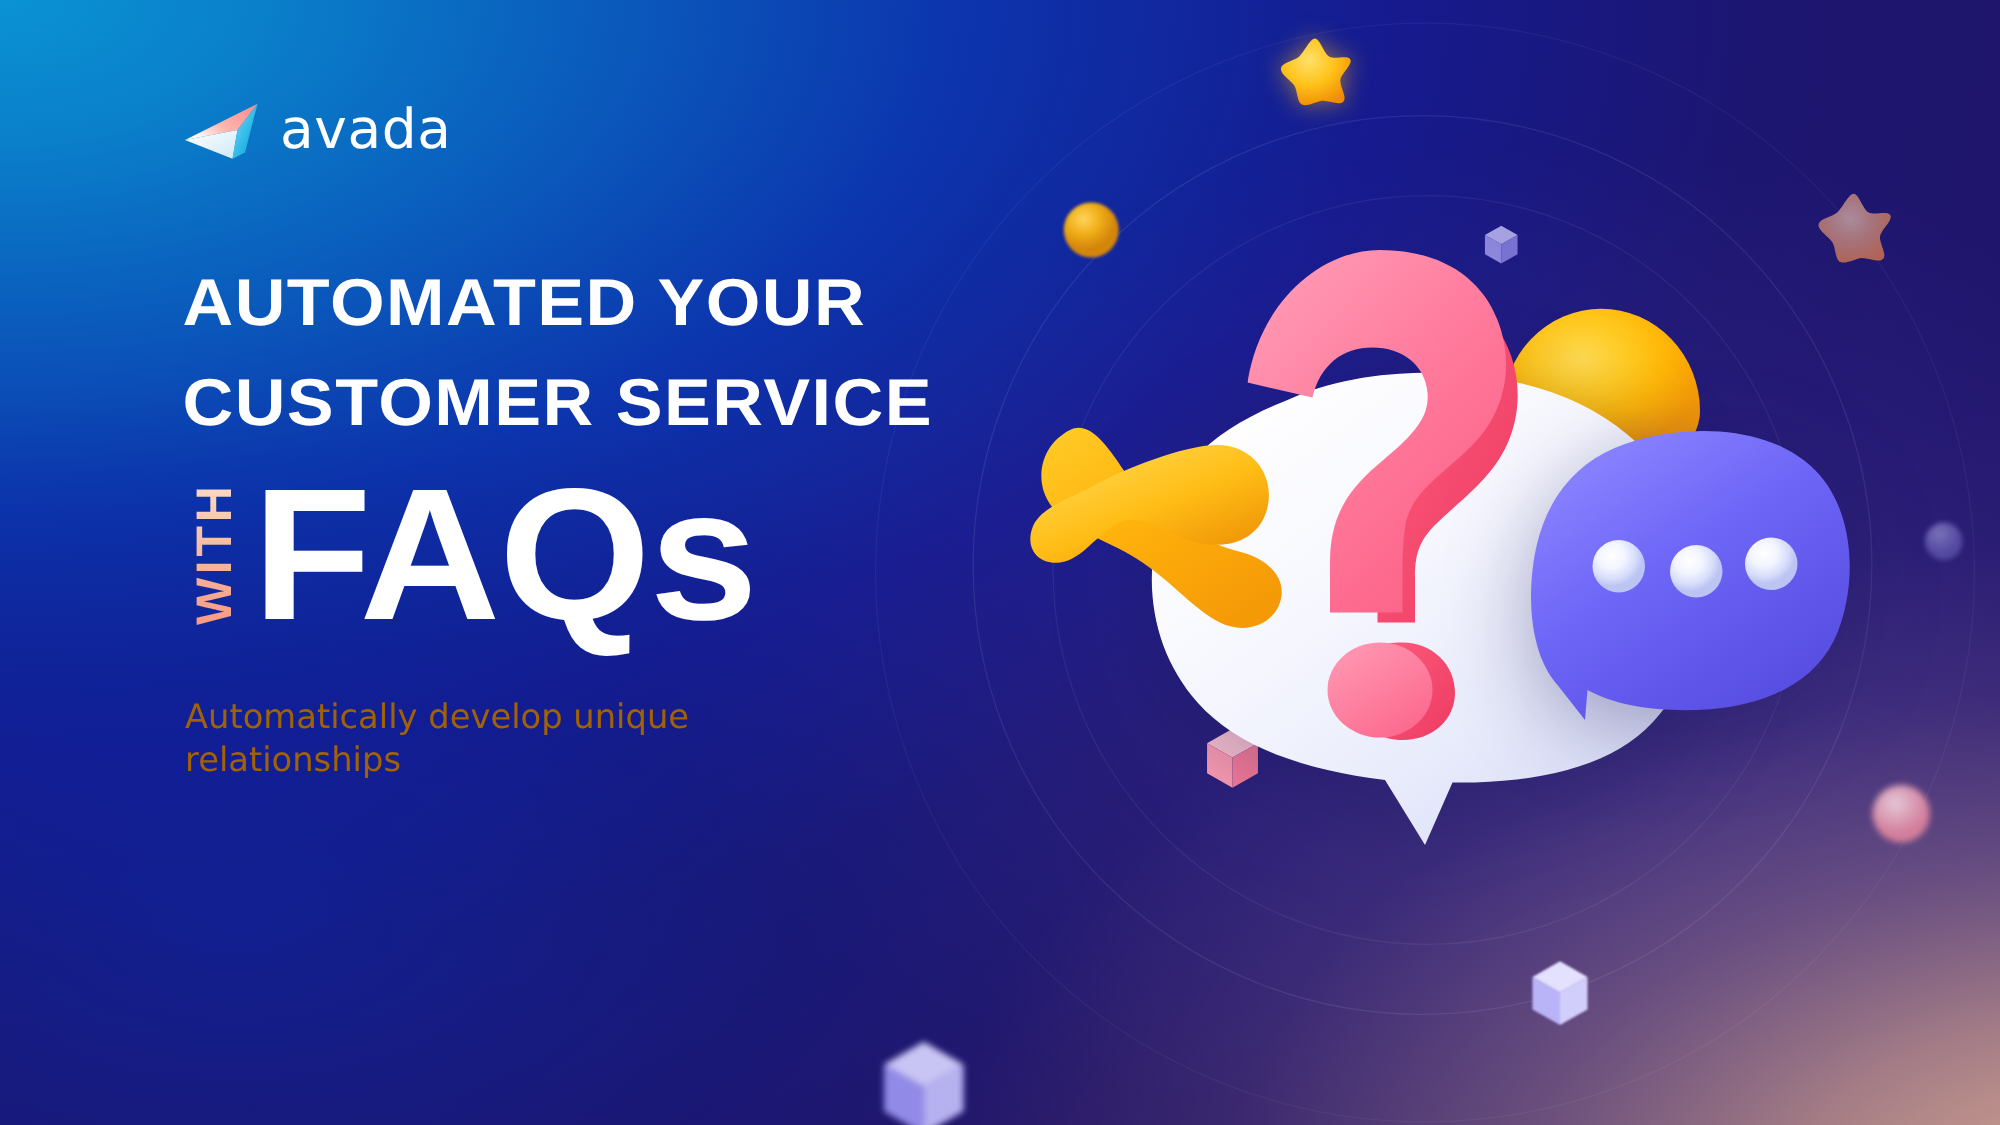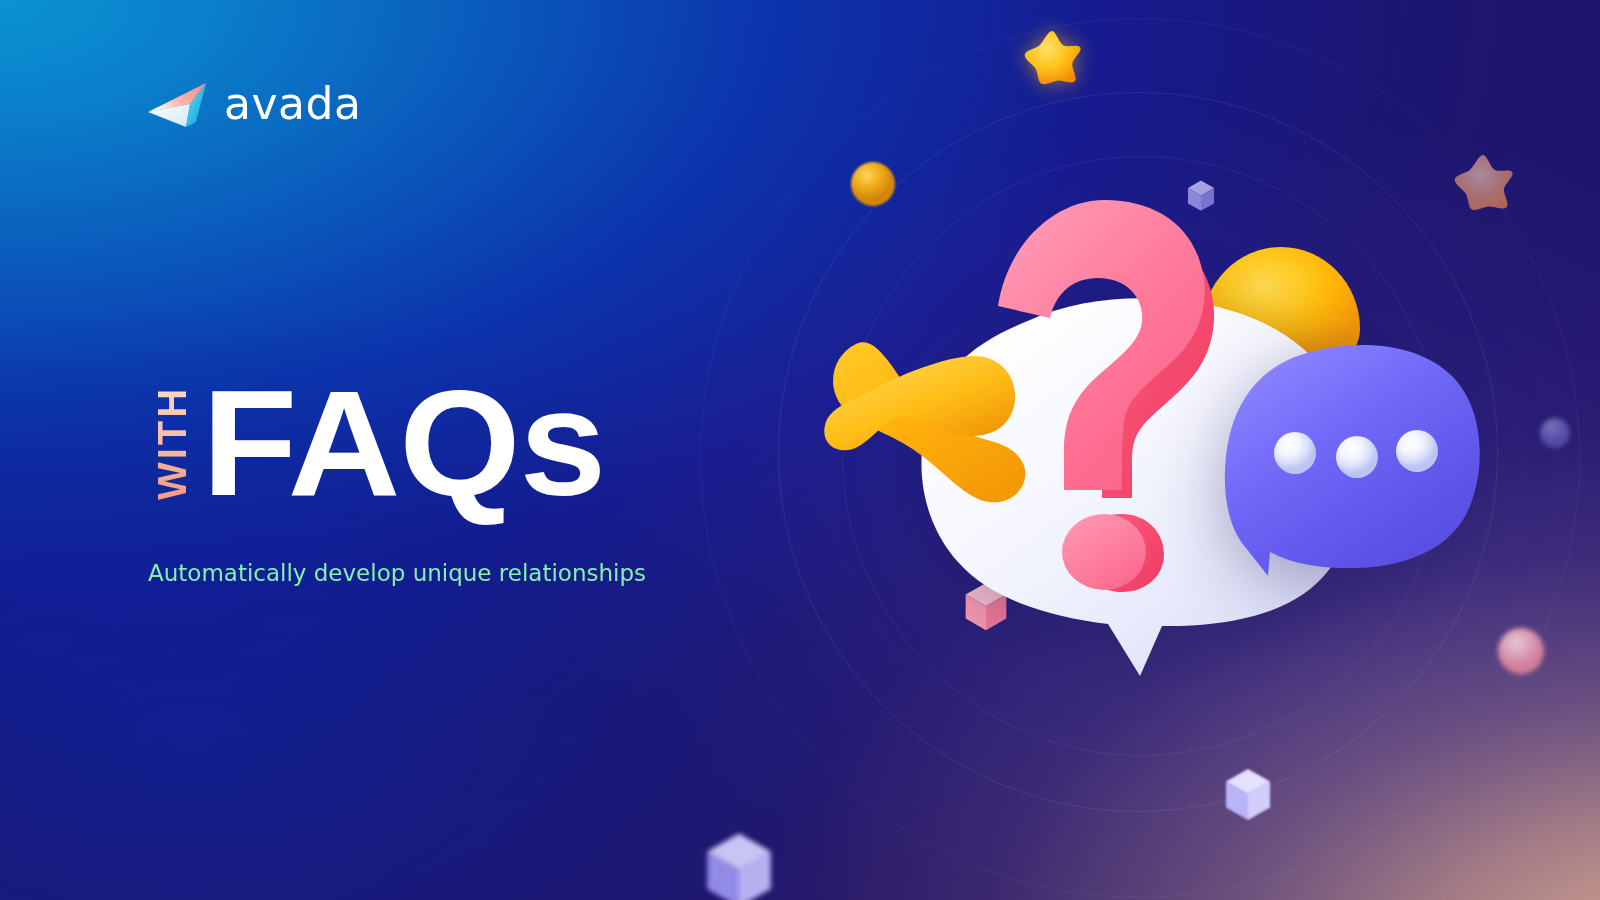--- a/index.html
+++ b/index.html
@@ -158,22 +158,22 @@
     line-height:1;
     letter-spacing:-1px;
     font-family:"Liberation Sans", sans-serif;
     transform:scaleX(1.04);
     transform-origin:left center;
   }
 
   .subtitle{
     position:absolute; left:2px; top:556px;
     width:580px;
-    color:#86efac;
-    font-size:23px;
+    color:#a16207;
+    font-size:27px;
     line-height:35px;
     font-weight:400;
     font-family:"DejaVu Sans", sans-serif;
   }
 
   
   .illu{
     position:absolute;
     left:830px; top:240px;
     width:680px; height:480px;
@@ -479,20 +479,24 @@
           <path fill="url(#lg1)" d="M2 30 L60 1 L44 22 Z"></path>
 
           <path fill="url(#lg3)" d="M2 30 L44 22 L40 45 Z"></path>
 
           <path fill="url(#lg2)" d="M60 1 L44 22 L40 45 L50 40 Z"></path>
         </svg>
       </span>
       <span class="logo-word">avada</span>
     </div>
 
+    <div class="headline">
+      <span class="headline-line">AUTOMATED YOUR</span>
+      <span class="headline-line">CUSTOMER SERVICE</span>
+    </div>
 
     <div class="faq-block">
       <span class="with-vert">
         <span>WITH</span>
       </span>
       <span class="faqs">FAQs</span>
     </div>
 
     <div class="subtitle">
       <span>Automatically develop unique relationships</span><br>

